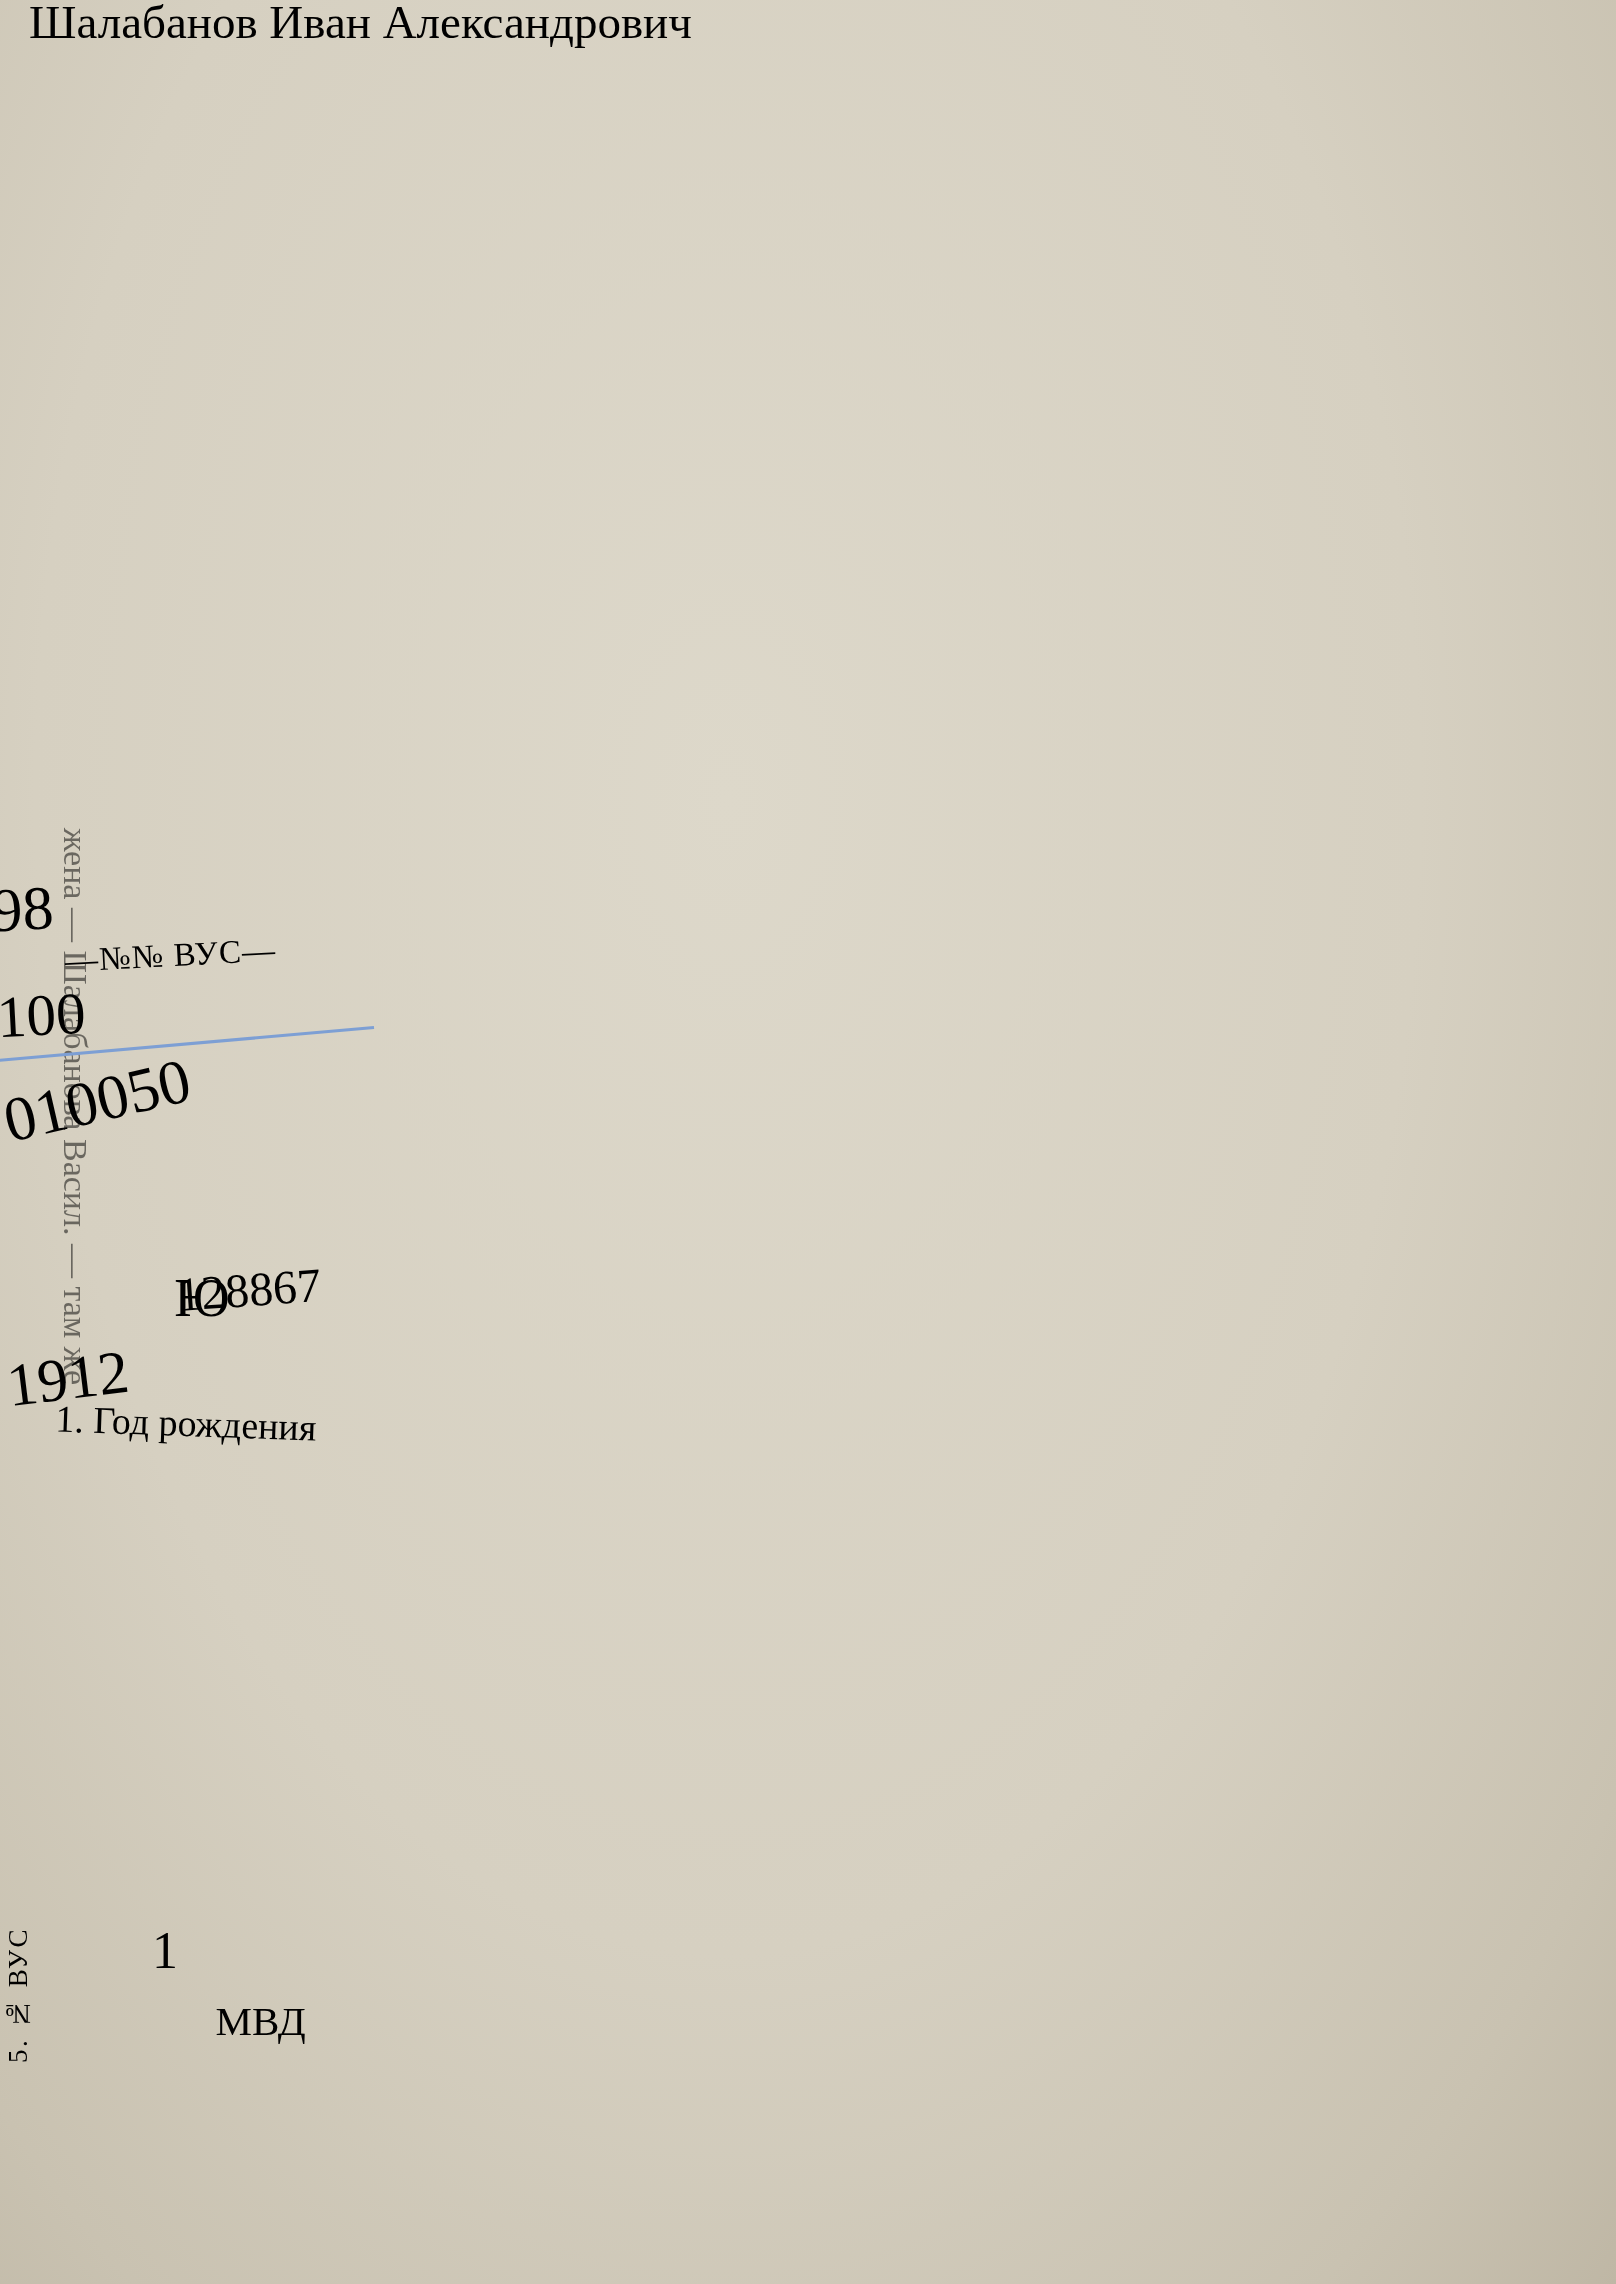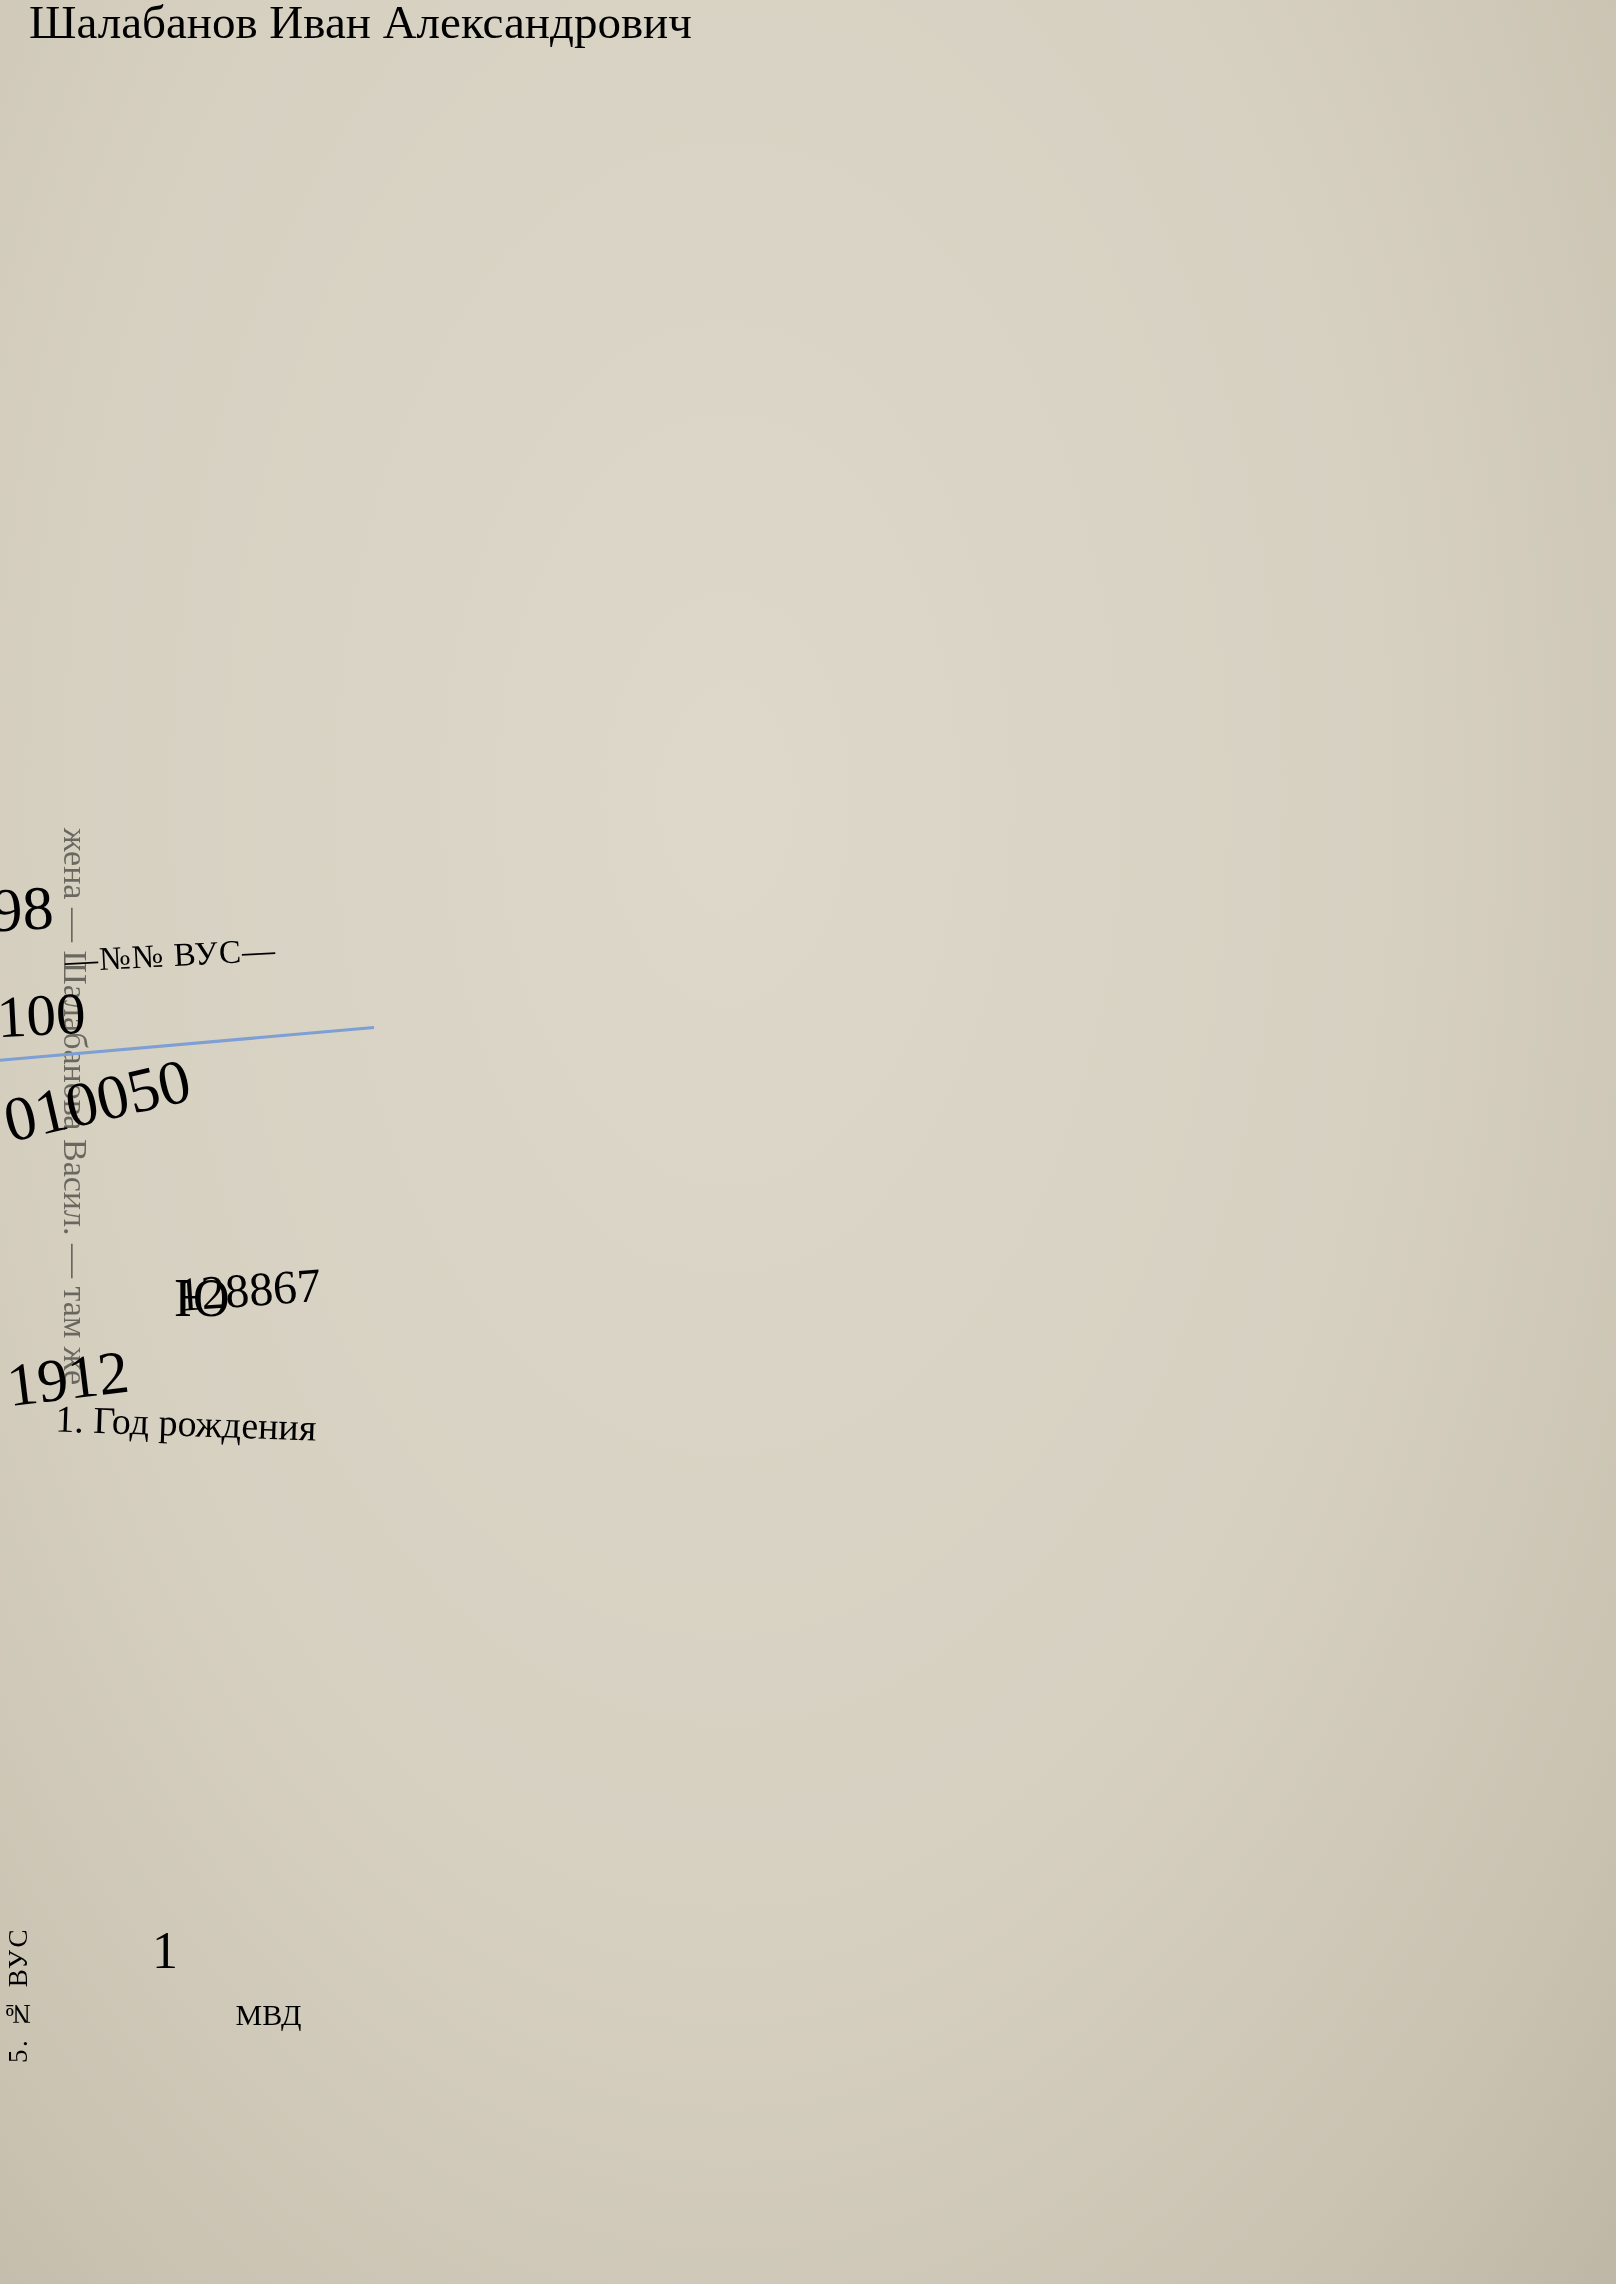--- a/index.html
+++ b/index.html
@@ -92,21 +92,21 @@
   <div class="cell" style="left:141px;top:526px;width:1422px;height:62px;border-top:4.7px double #2e2d31;border-bottom:4.7px double #2e2d31;border-left:3.5px solid #2e2d31;border-right:3.5px solid #2e2d31;">
     <div class="vline" style="left:564px;top:0;height:62px;"></div>
     <div class="vline" style="left:940px;top:0;height:62px;"></div>
     <div class="abs" style="left:23.5px;top:13px;font-size:31px;">
       <span class="lbl">2. Запас</span>
       <span class="lbl">„</span><span class="blank" style="width:88px;position:relative;"><span class="hw" style="font-size:52px;position:absolute;left:23.5px;top:-47px;">1</span></span><span class="lbl">“</span>
       <span class="lbl">категории</span>
     </div>
     <div class="abs" style="left:588px;top:13px;font-size:31px;">
       <span class="lbl">3. Группа учета</span>
-      <span class="hw strike-purple" style="font-size:30px;position:relative;top:-7px;margin-left:20px;">МВД</span>
+      <span class="hw strike-purple" style="font-size:41px;position:relative;top:-7px;">МВД</span>
     </div>
     <div class="abs" style="left:864px;top:11.8px;">
       <span class="hw hw-blue" style="font-size:62px;">СА</span>
     </div>
     <div class="abs" style="left:970px;top:13px;font-size:31px;">
       <span class="lbl">4. Состав</span>
       <span class="hw" style="font-size:38px;margin-left:47px;">Солдаты.</span>
     </div>
   </div>
 

